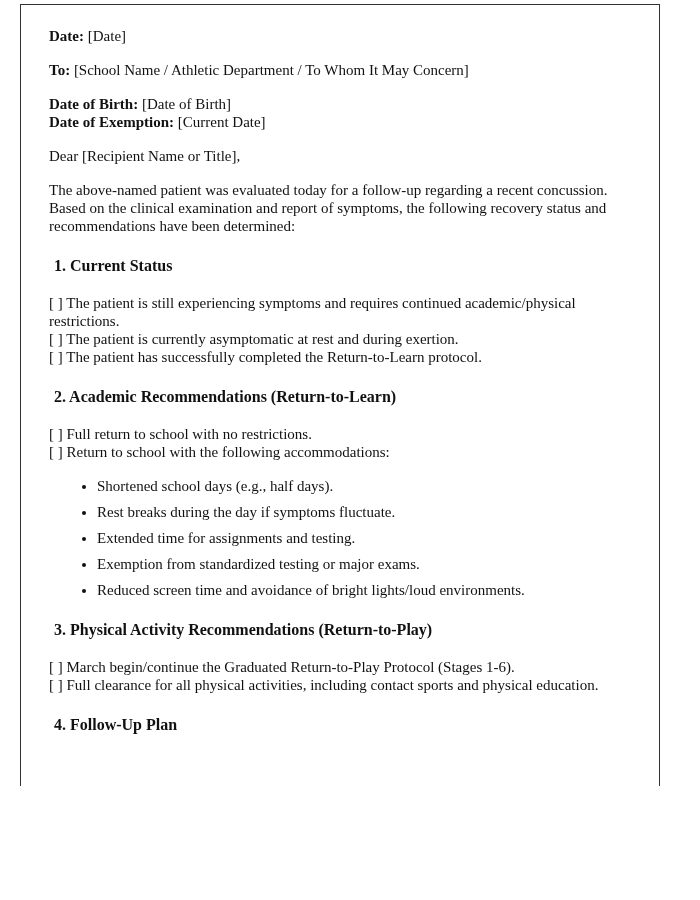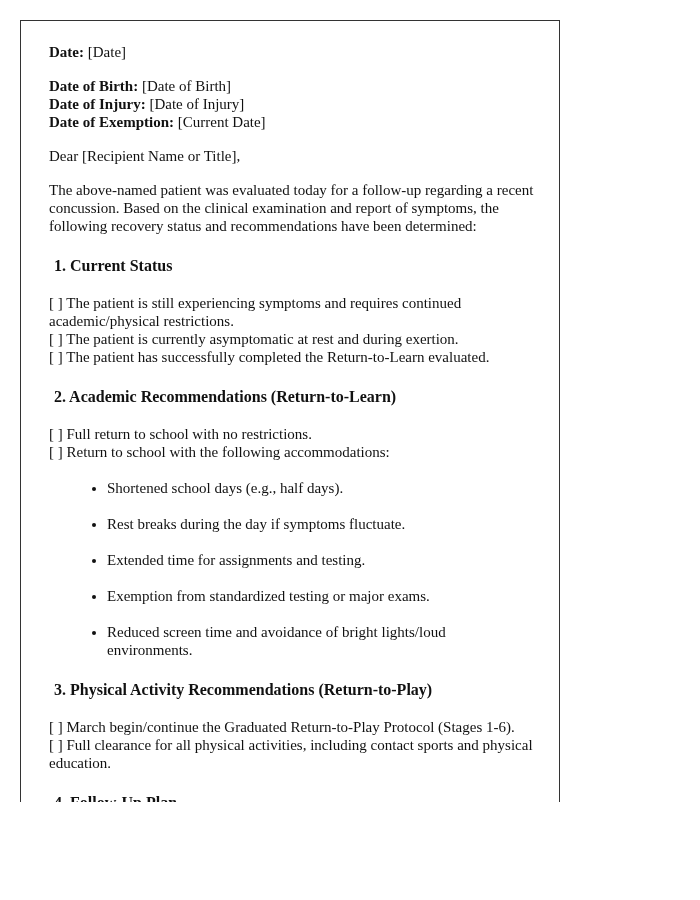--- a/index.html
+++ b/index.html
@@ -11,22 +11,22 @@
       width: 700px;
       height: 900px;
       position: relative;
       overflow: hidden;
       font-family: "Liberation Serif", "DejaVu Serif", serif;
       color: #111111;
     }
     .page-frame {
       position: absolute;
       left: 20px;
-      top: 20px;
-      width: 540px;
+      top: 4px;
+      width: 640px;
       height: 782px;
       border: 1px solid #333333;
       border-bottom: none;
       box-sizing: border-box;
       overflow: hidden;
     }
     .page-content {
       padding: 22px 20px 0 28px;
       font-size: 15px;
       line-height: 18px;
@@ -48,47 +48,47 @@
       line-height: 22px;
       font-weight: bold;
       margin: 20px 0 17px 5px;
     }
     ul {
       margin: 16px 0 16px 0;
       padding-left: 40px;
       list-style: disc;
     }
     ul li {
-      margin: 18px;
+      margin: 8px;
       padding-left: 0;
     }
     .checkbox {
       white-space: pre;
     }
   </style>
 </head>
 <body>
 
 <div class="page-frame">
   <div class="page-content">
 
     <p>
       <span class="label">Date:</span>
       <span>[Date]</span>
     </p>
 
+    <p>
+      <span class="label">To:</span>
+      <span>[School Name / Athletic Department / To Whom It May Concern]</span>
+    </p>
 
     <div class="block lines">
       <div>
         <span class="label">Date of Birth:</span>
         <span>[Date of Birth]</span>
-      </div>
-      <div>
-        <span class="label">Date of Injury:</span>
-        <span>[Date of Injury]</span>
       </div>
       <div>
         <span class="label">Date of Exemption:</span>
         <span>[Current Date]</span>
       </div>
     </div>
 
     <p>Dear [Recipient Name or Title],</p>
 
     <p>The above-named patient was evaluated today for a follow-up regarding a recent concussion. Based on the clinical examination and report of symptoms, the following recovery status and recommendations have been determined:</p>
@@ -98,21 +98,21 @@
       <div>
         <span class="checkbox">[ ]</span>
         <span>The patient is still experiencing symptoms and requires continued academic/physical restrictions.</span>
       </div>
       <div>
         <span class="checkbox">[ ]</span>
         <span>The patient is currently asymptomatic at rest and during exertion.</span>
       </div>
       <div>
         <span class="checkbox">[ ]</span>
-        <span>The patient has successfully completed the Return-to-Learn evaluated.</span>
+        <span>The patient has successfully completed the Return-to-Learn protocol.</span>
       </div>
     </div>
 
     <h2>2. Academic Recommendations (Return-to-Learn)</h2>
     <div class="lines">
       <div>
         <span class="checkbox">[ ]</span>
         <span>Full return to school with no restrictions.</span>
       </div>
       <div>

